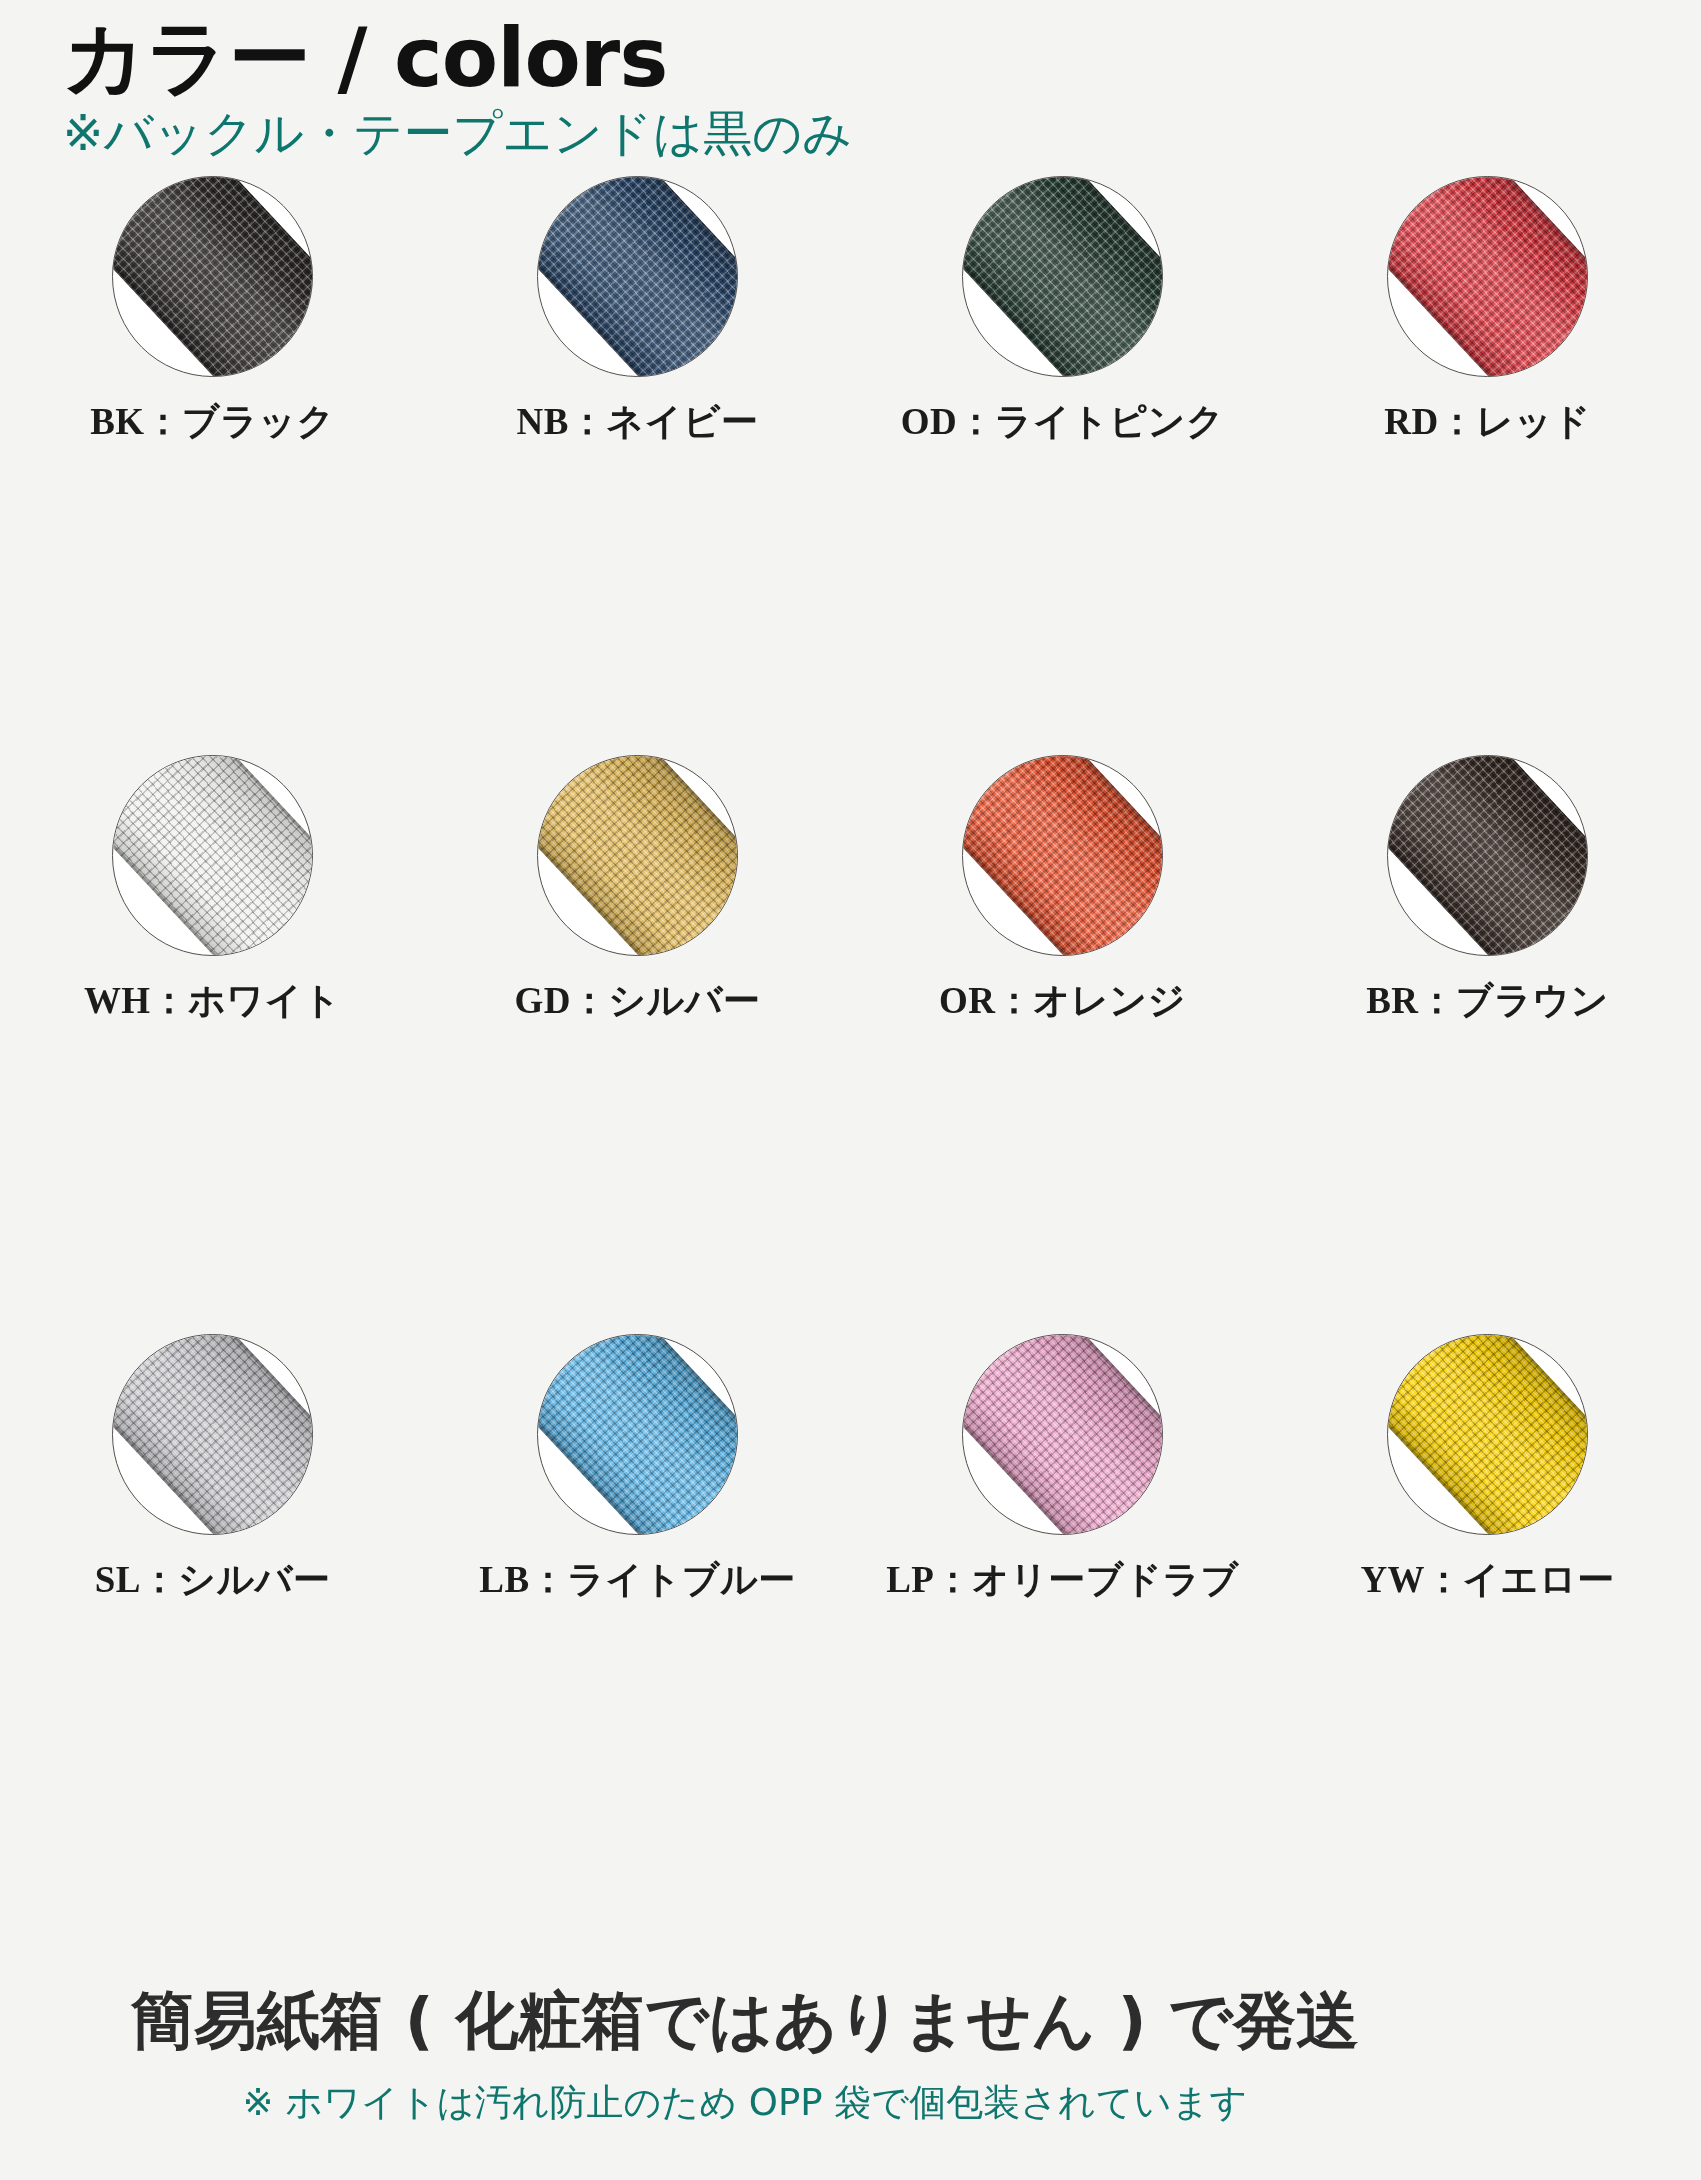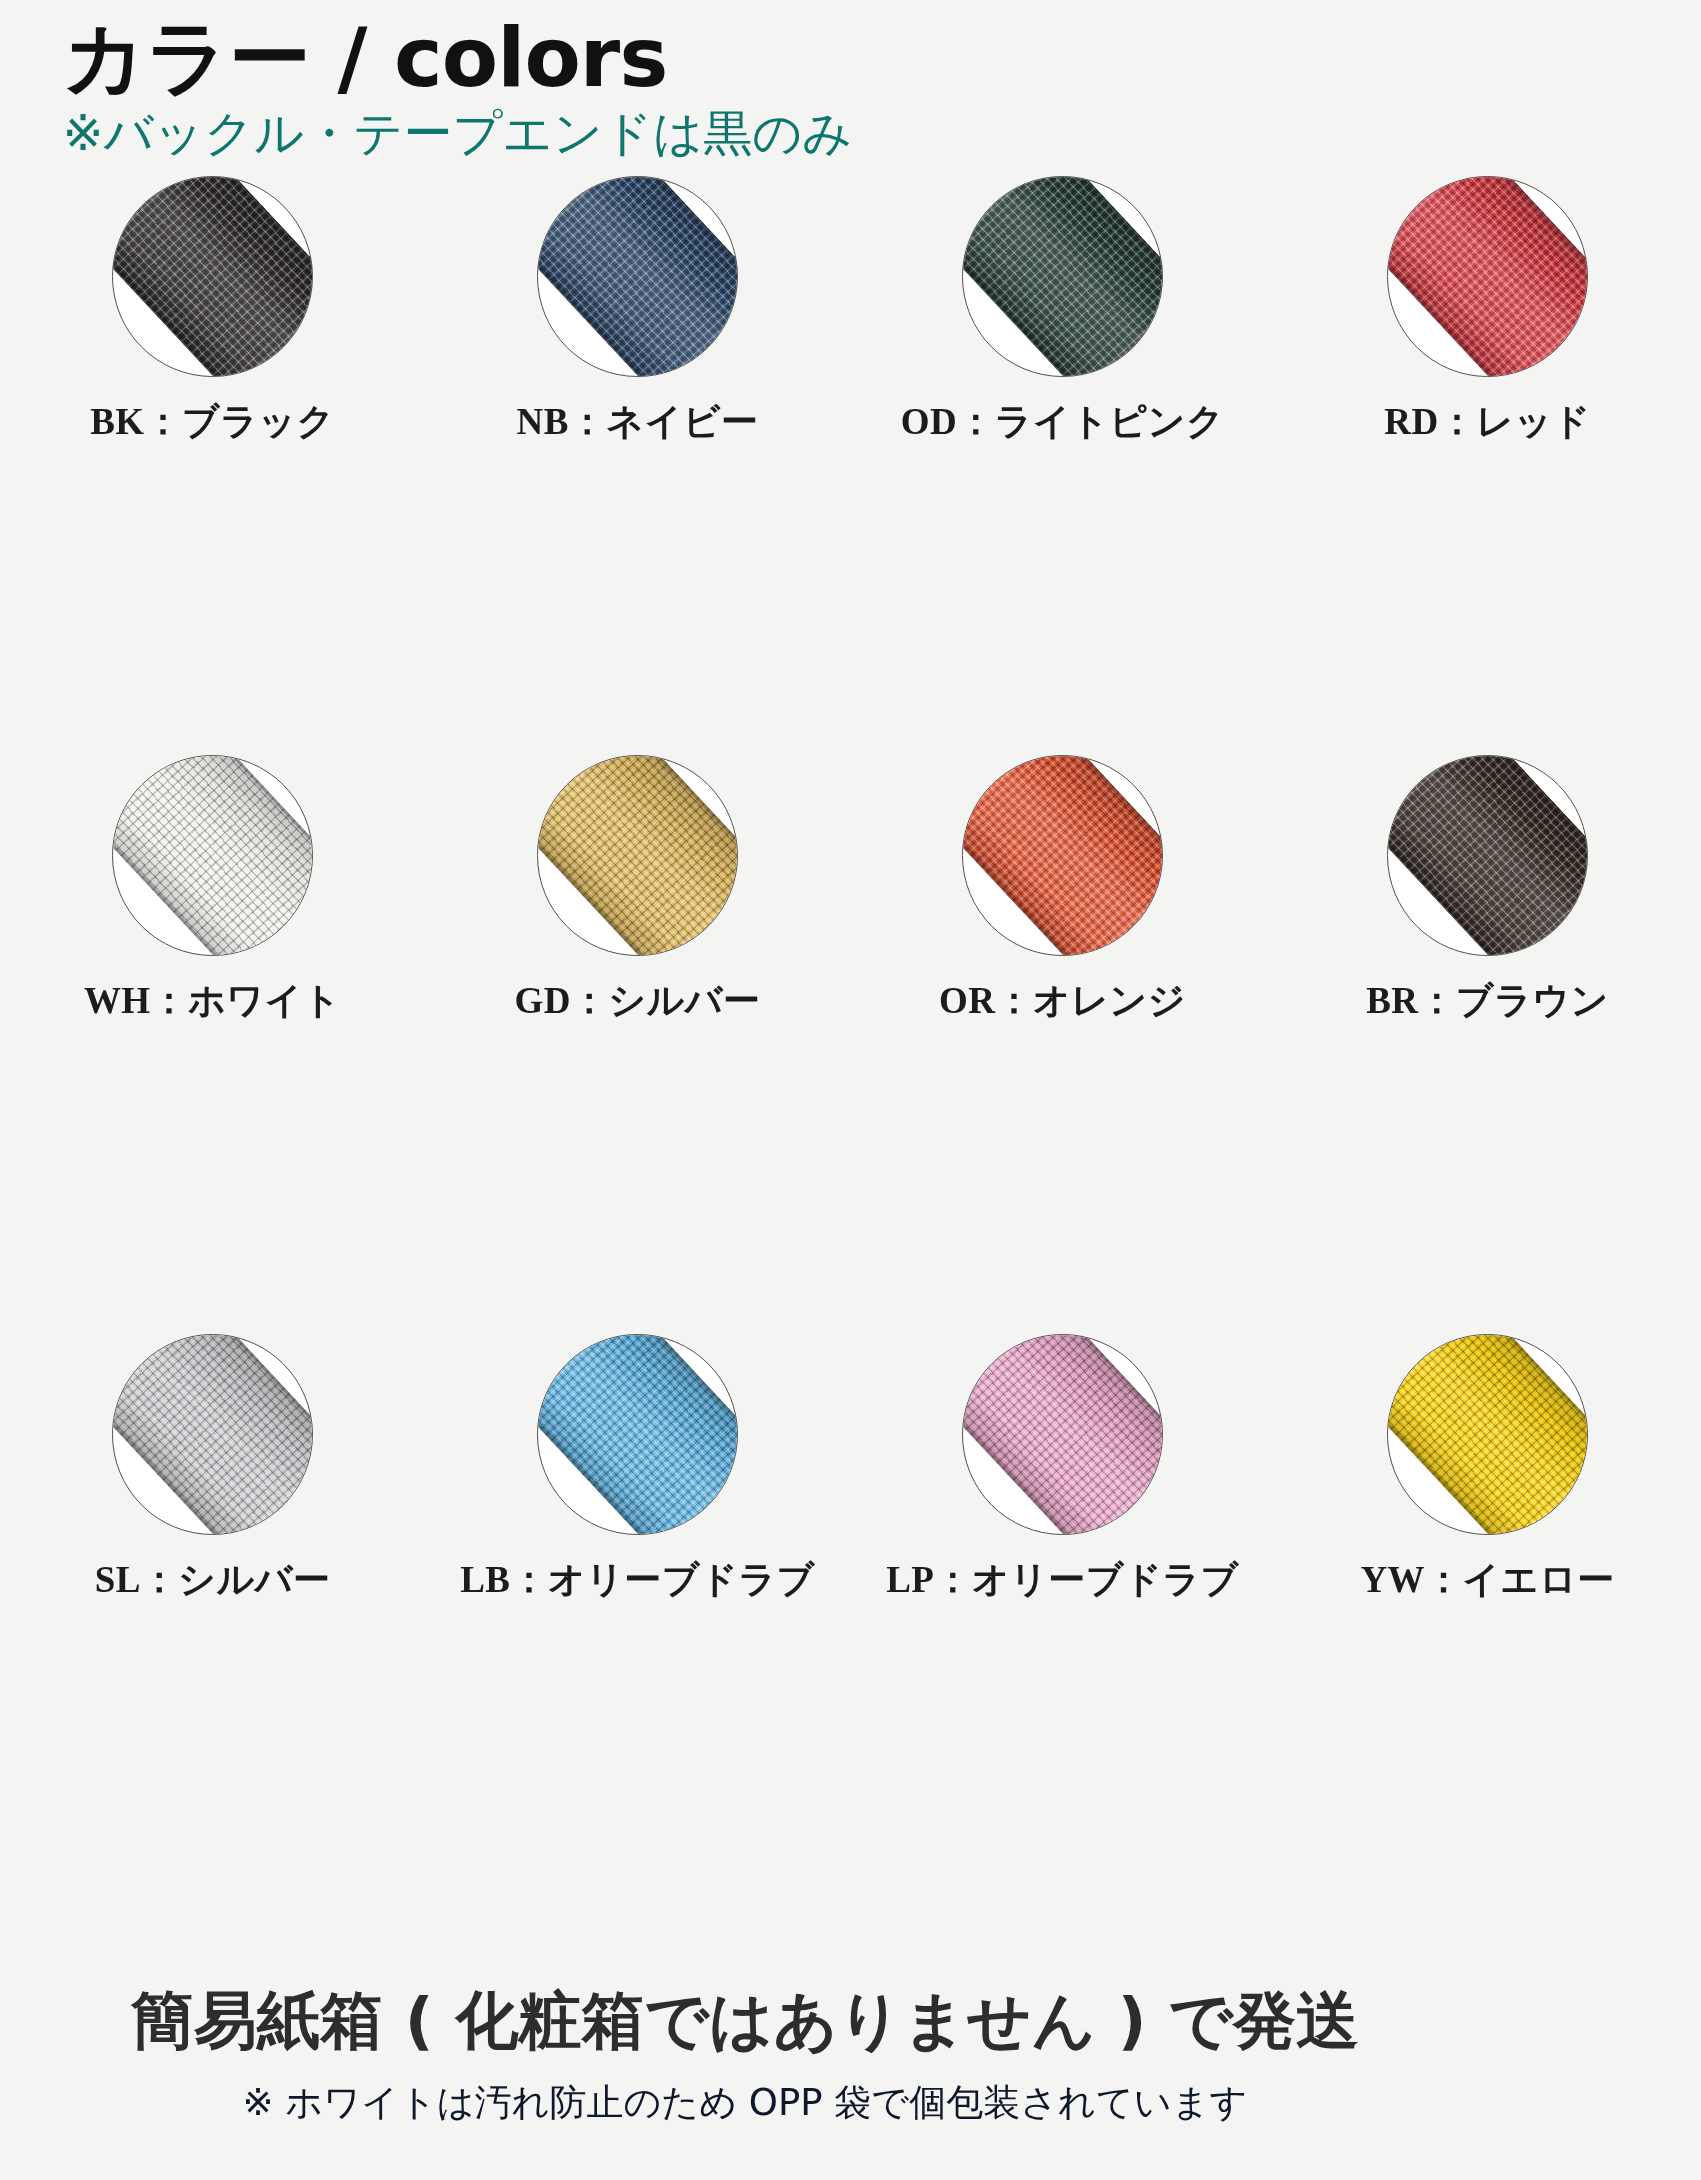--- a/index.html
+++ b/index.html
@@ -170,21 +170,21 @@
     color: #2d2d2d;
     letter-spacing: 0px;
     line-height: 1.15;
     white-space: nowrap;
   }
   .footer-sub {
     margin-top: 20.4px;
     font-family: "DejaVu Sans", "Liberation Sans", sans-serif;
     font-size: 37px;
     font-weight: 400;
-    color: #0f172a;
+    color: #0f766e;
     letter-spacing: 0px;
     white-space: nowrap;
     text-align: center;
   }
 </style>
 </head>
 <body style="background-color: rgb(244, 244, 243);">
 
 <div class="header">
   <span class="header-title">カラー / colors</span>
@@ -328,21 +328,21 @@
       <div class="swatch" style="border-color: rgb(85, 80, 78);">
         <div class="strap">
           <div class="strap-inner" style="background-color: rgb(92, 180, 229);">
             <div class="weave"></div>
             <div class="sheen"></div>
             <div class="edge-l"></div>
             <div class="edge-r"></div>
           </div>
         </div>
       </div>
-      <div class="label">LB：オリーブドラブ</div>
+      <div class="label">LB：ライトブルー</div>
     </div>
 
     <div class="cell">
       <div class="swatch" style="border-color: rgb(85, 80, 78);">
         <div class="strap">
           <div class="strap-inner" style="background-color: rgb(235, 163, 200);">
             <div class="weave"></div>
             <div class="sheen"></div>
             <div class="edge-l"></div>
             <div class="edge-r"></div>

